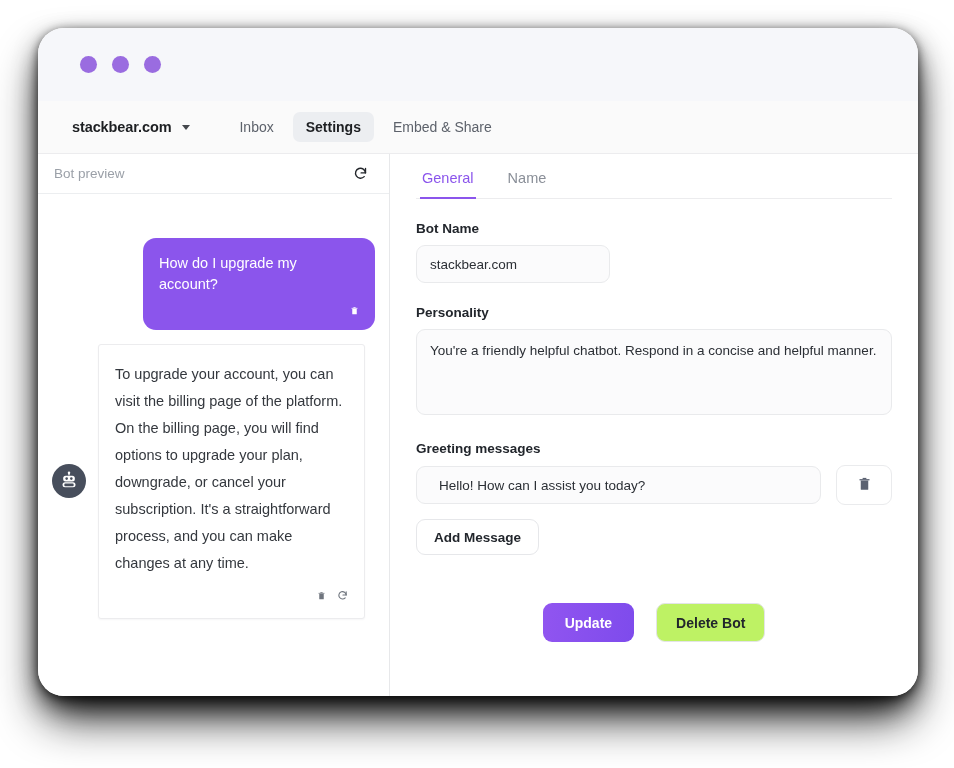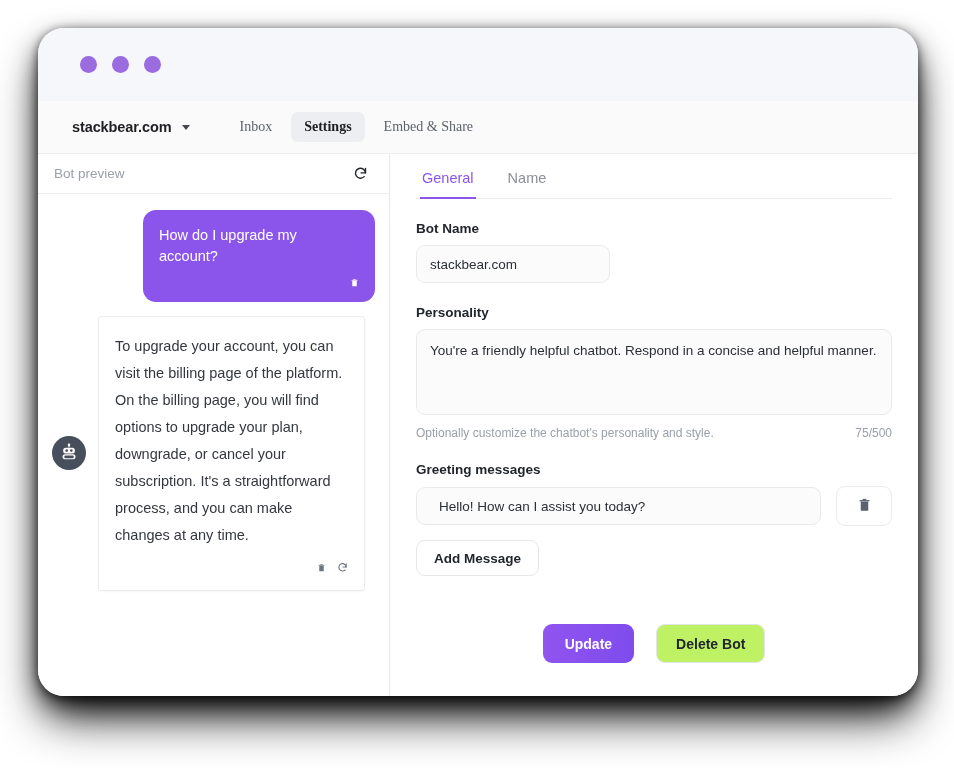--- a/index.html
+++ b/index.html
@@ -73,21 +73,21 @@
     font-weight: bold;
     color: #1d1f22;
     letter-spacing: -0.1px;
   }
   .caret {
     width: 0; height: 0;
     border-left: 4.5px solid transparent;
     border-right: 4.5px solid transparent;
     border-top: 5.5px solid #44474c;
   }
-  .navtabs { display: flex; align-items: flex-start; gap: 6px; margin-left: 22px; font-family: Liberation Serif, serif; }
+  .navtabs { display: flex; align-items: flex-start; gap: 6px; margin-left: 22px; }
   .navtab {
     font-size: 14px;
     color: #5d626b;
     padding: 7px 13px;
     border-radius: 7px;
     cursor: pointer;
     white-space: nowrap;
   }
   .navtab.active {
     background: #eceef1;
@@ -137,20 +137,21 @@
 
   .bubble-user {
     background: #8b55ec;
     color: #ffffff;
     border-radius: 13px;
     padding: 15px 16px 8px 16px;
     max-width: 232px;
     font-size: 14.5px;
     line-height: 1.45;
     position: relative;
+    margin-top: 28px;
   }
   .bubble-actions {
     display: flex;
     justify-content: flex-end;
     gap: 11px;
     margin-top: 6px;
   }
 
   .avatar {
     width: 34px; height: 34px;
@@ -388,24 +389,20 @@
         </div>
 
         <div class="field">
           <label class="flabel">Bot Name</label>
           <input class="input" value="stackbear.com" style="">
         </div>
 
         <div class="field">
           <label class="flabel">Personality</label>
           <textarea class="textarea" placeholder="Describe the chatbot personality" style="">You're a friendly helpful chatbot. Respond in a concise and helpful manner.</textarea>
-          <div class="hintrow">
-            <span class="hint">Optionally customize the chatbot's personality and style.</span>
-            <span class="counter">75/500</span>
-          </div>
         </div>
 
         <div class="field">
           <label class="flabel">Greeting messages</label>
           <div class="greet-row">
             <input class="input greet-input" value="Hello! How can I assist you today?" style="">
             <button class="trash-btn">
               <span>
                 <svg width="15" height="17" viewBox="0 0 24 24" fill="#5a6170">
                   <path d="M4 5h16v2H4z"></path>

